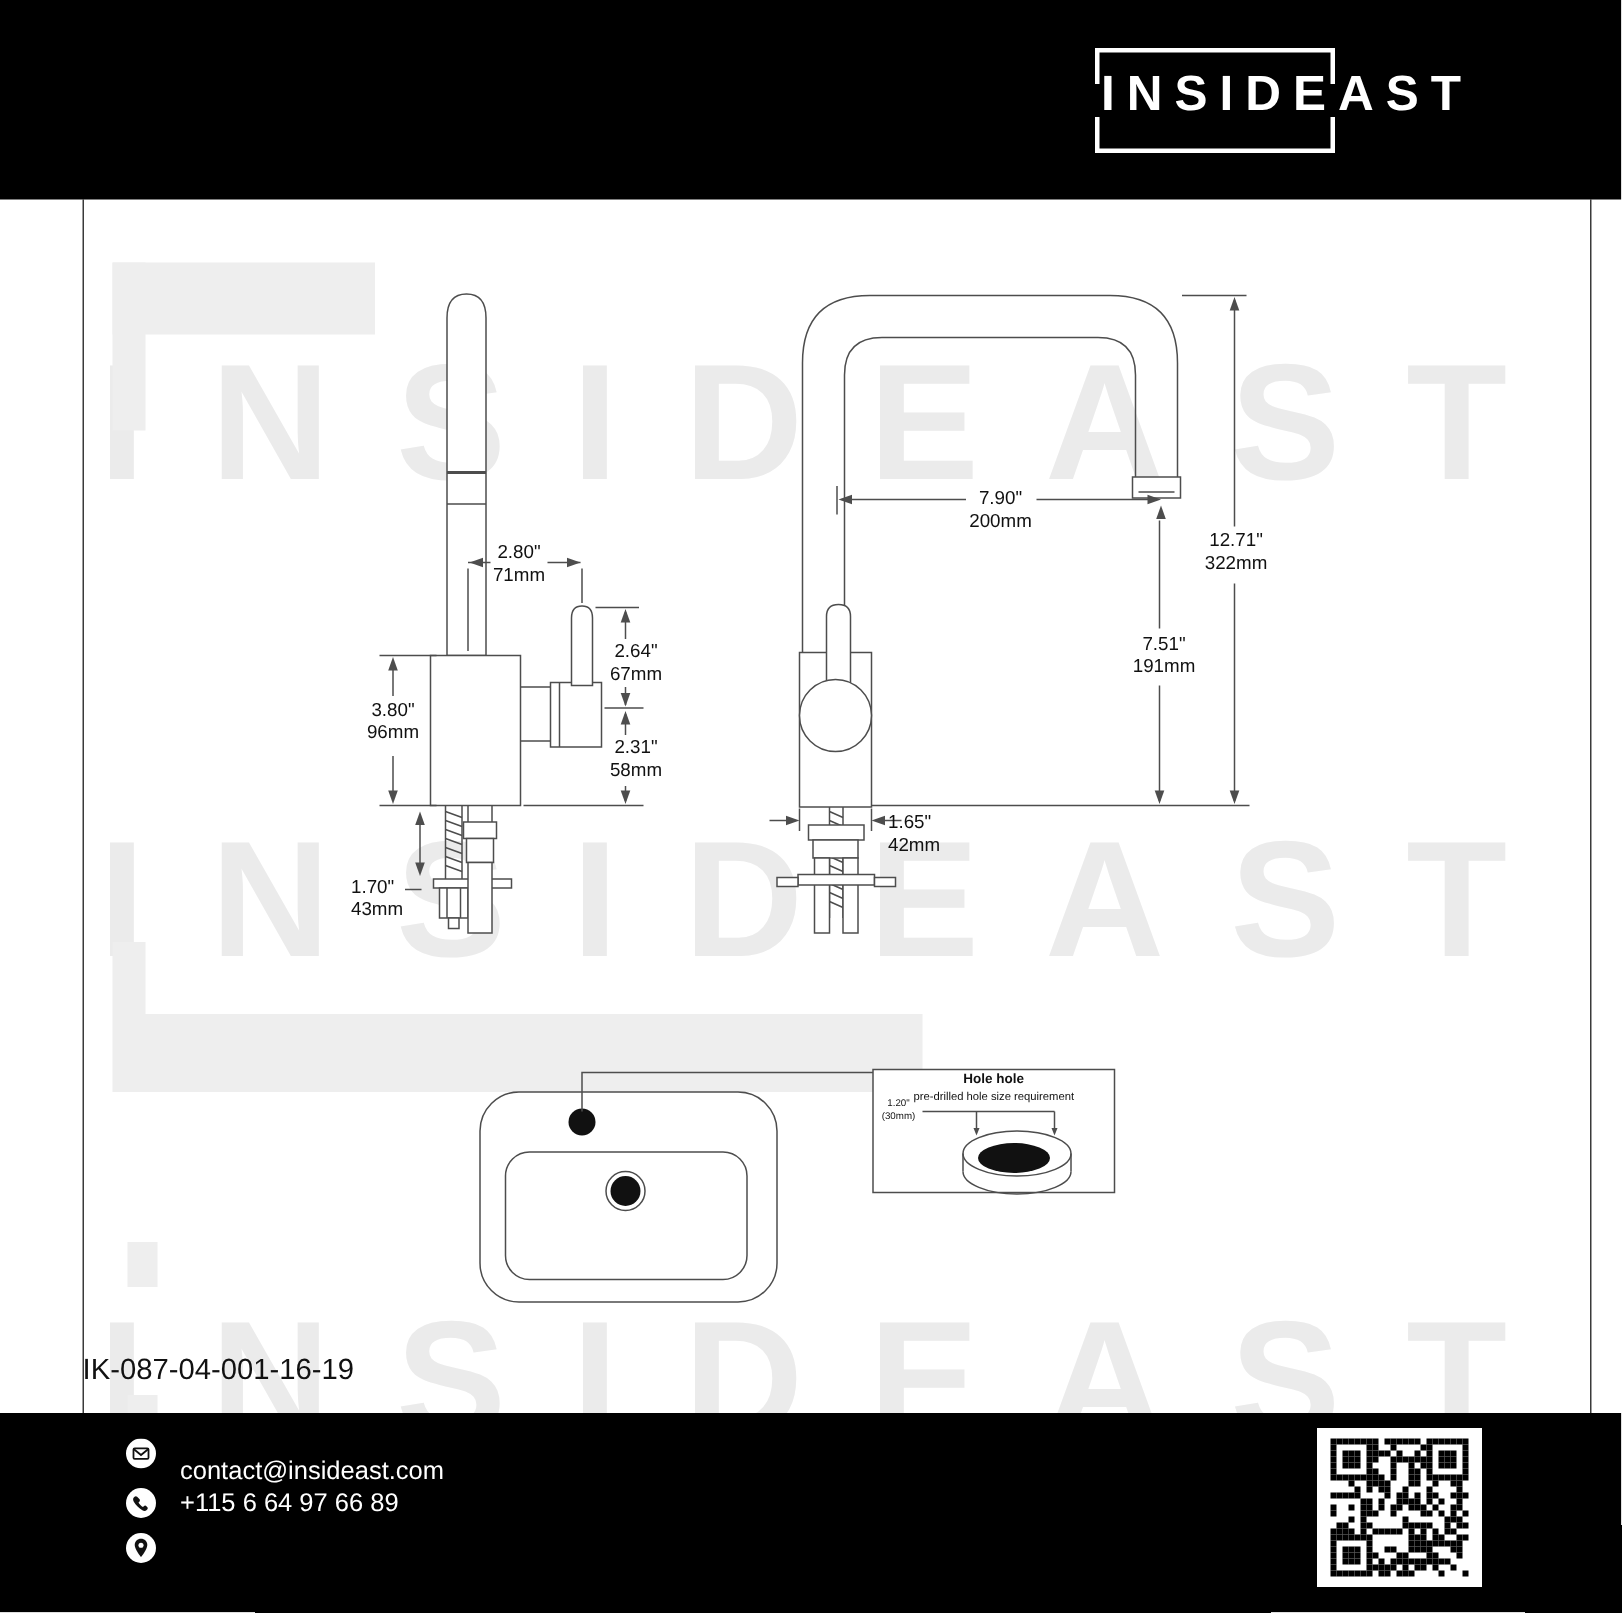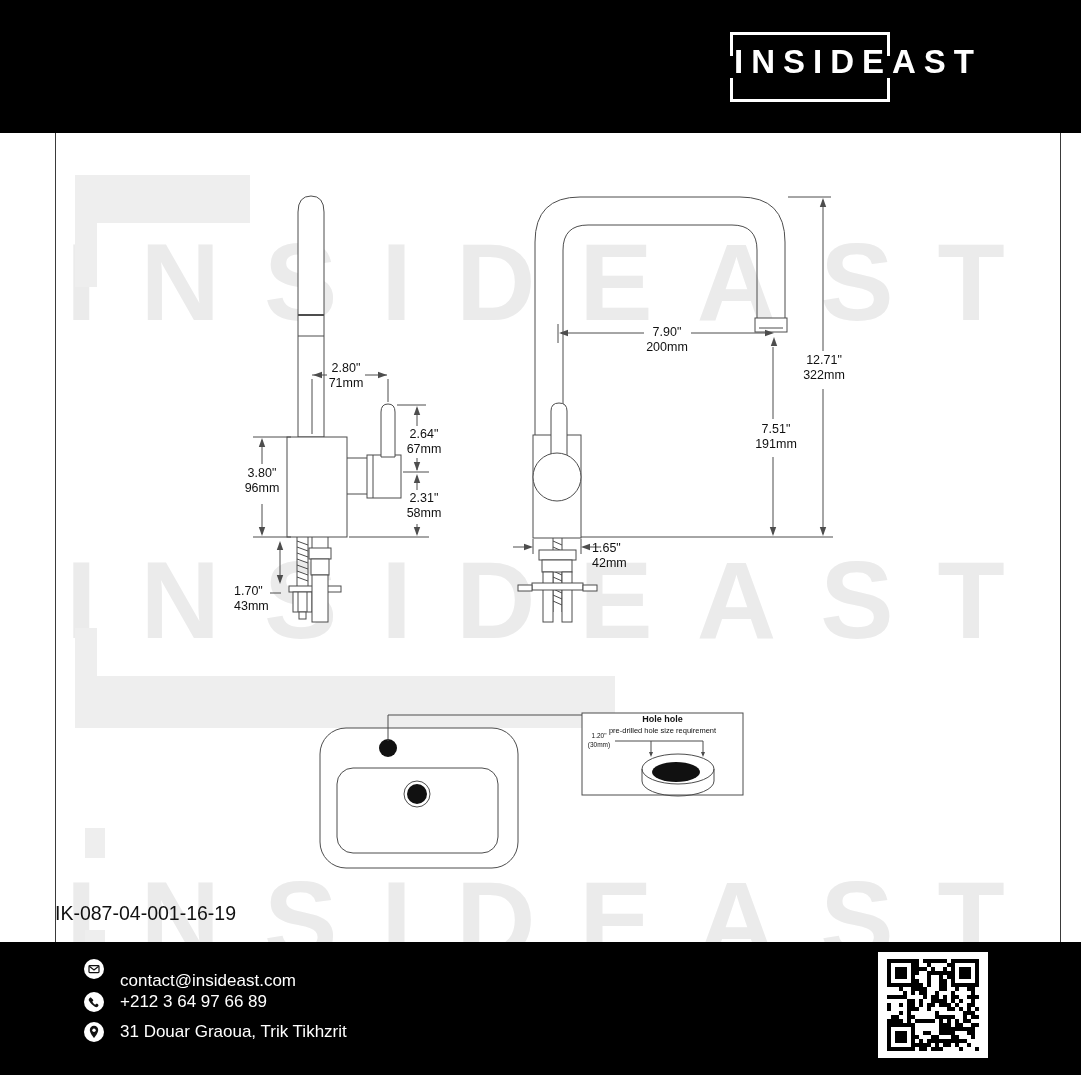--- a/index.html
+++ b/index.html
@@ -252,29 +252,28 @@
       <circle cx="10" cy="10" r="10" fill="#fff"></circle>
       <rect x="5" y="6.6" width="10" height="7" rx="0.8" fill="none" stroke="#111" stroke-width="1.2"></rect>
       <path d="M5.3,7.2 L10,11 L14.7,7.2" fill="none" stroke="#111" stroke-width="1.2"></path>
     </svg>
     <div class="c-row" style="top:28px">contact@insideast.com</div>
 
     <svg class="c-ic" style="top:50px" viewBox="0 0 20 20">
       <circle cx="10" cy="10" r="10" fill="#fff"></circle>
       <path d="M13.6,12.1c-.5-.5-1.2-.5-1.7,0l-.6.6c-1.1-.6-2.4-1.9-3-3l.6-.6c.5-.5.5-1.2,0-1.7L7.4,5.9c-.5-.5-1.2-.5-1.7,0l-.5.5c-.6.6-.6,1.7,0,2.7,1.3,2.2,3.5,4.4,5.7,5.7,1,.6,2.1.6,2.7,0l.5-.5c.5-.5.5-1.2,0-1.7Z" fill="#111"></path>
     </svg>
-    <div class="c-row" style="top:49px">+212 3 64 97 66 89</div>
+    <div class="c-row" style="top:49px">+115 6 64 97 66 89</div>
 
     <svg class="c-ic" style="top:80px" viewBox="0 0 20 20">
       <circle cx="10" cy="10" r="10" fill="#fff"></circle>
       <path d="M10,3.8c-2.4,0-4.2,1.8-4.2,4.2c0,3.1,4.2,8,4.2,8s4.2-4.9,4.2-8C14.2,5.6,12.4,3.8,10,3.8Z" fill="#111"></path>
       <circle cx="10" cy="8.2" r="1.7" fill="#fff"></circle>
     </svg>
     <div class="c-row" style="top:79px">
-      <div>31 Douar Graoua, Trik Tikhzrit</div>
     </div>
 
     <div class="qr">
         <div class="cell" style="left: 9px; top: 7px;"></div>
         <div class="cell" style="left: 13px; top: 7px;"></div>
         <div class="cell" style="left: 17px; top: 7px;"></div>
         <div class="cell" style="left: 21px; top: 7px;"></div>
         <div class="cell" style="left: 25px; top: 7px;"></div>
         <div class="cell" style="left: 29px; top: 7px;"></div>
         <div class="cell" style="left: 33px; top: 7px;"></div>

